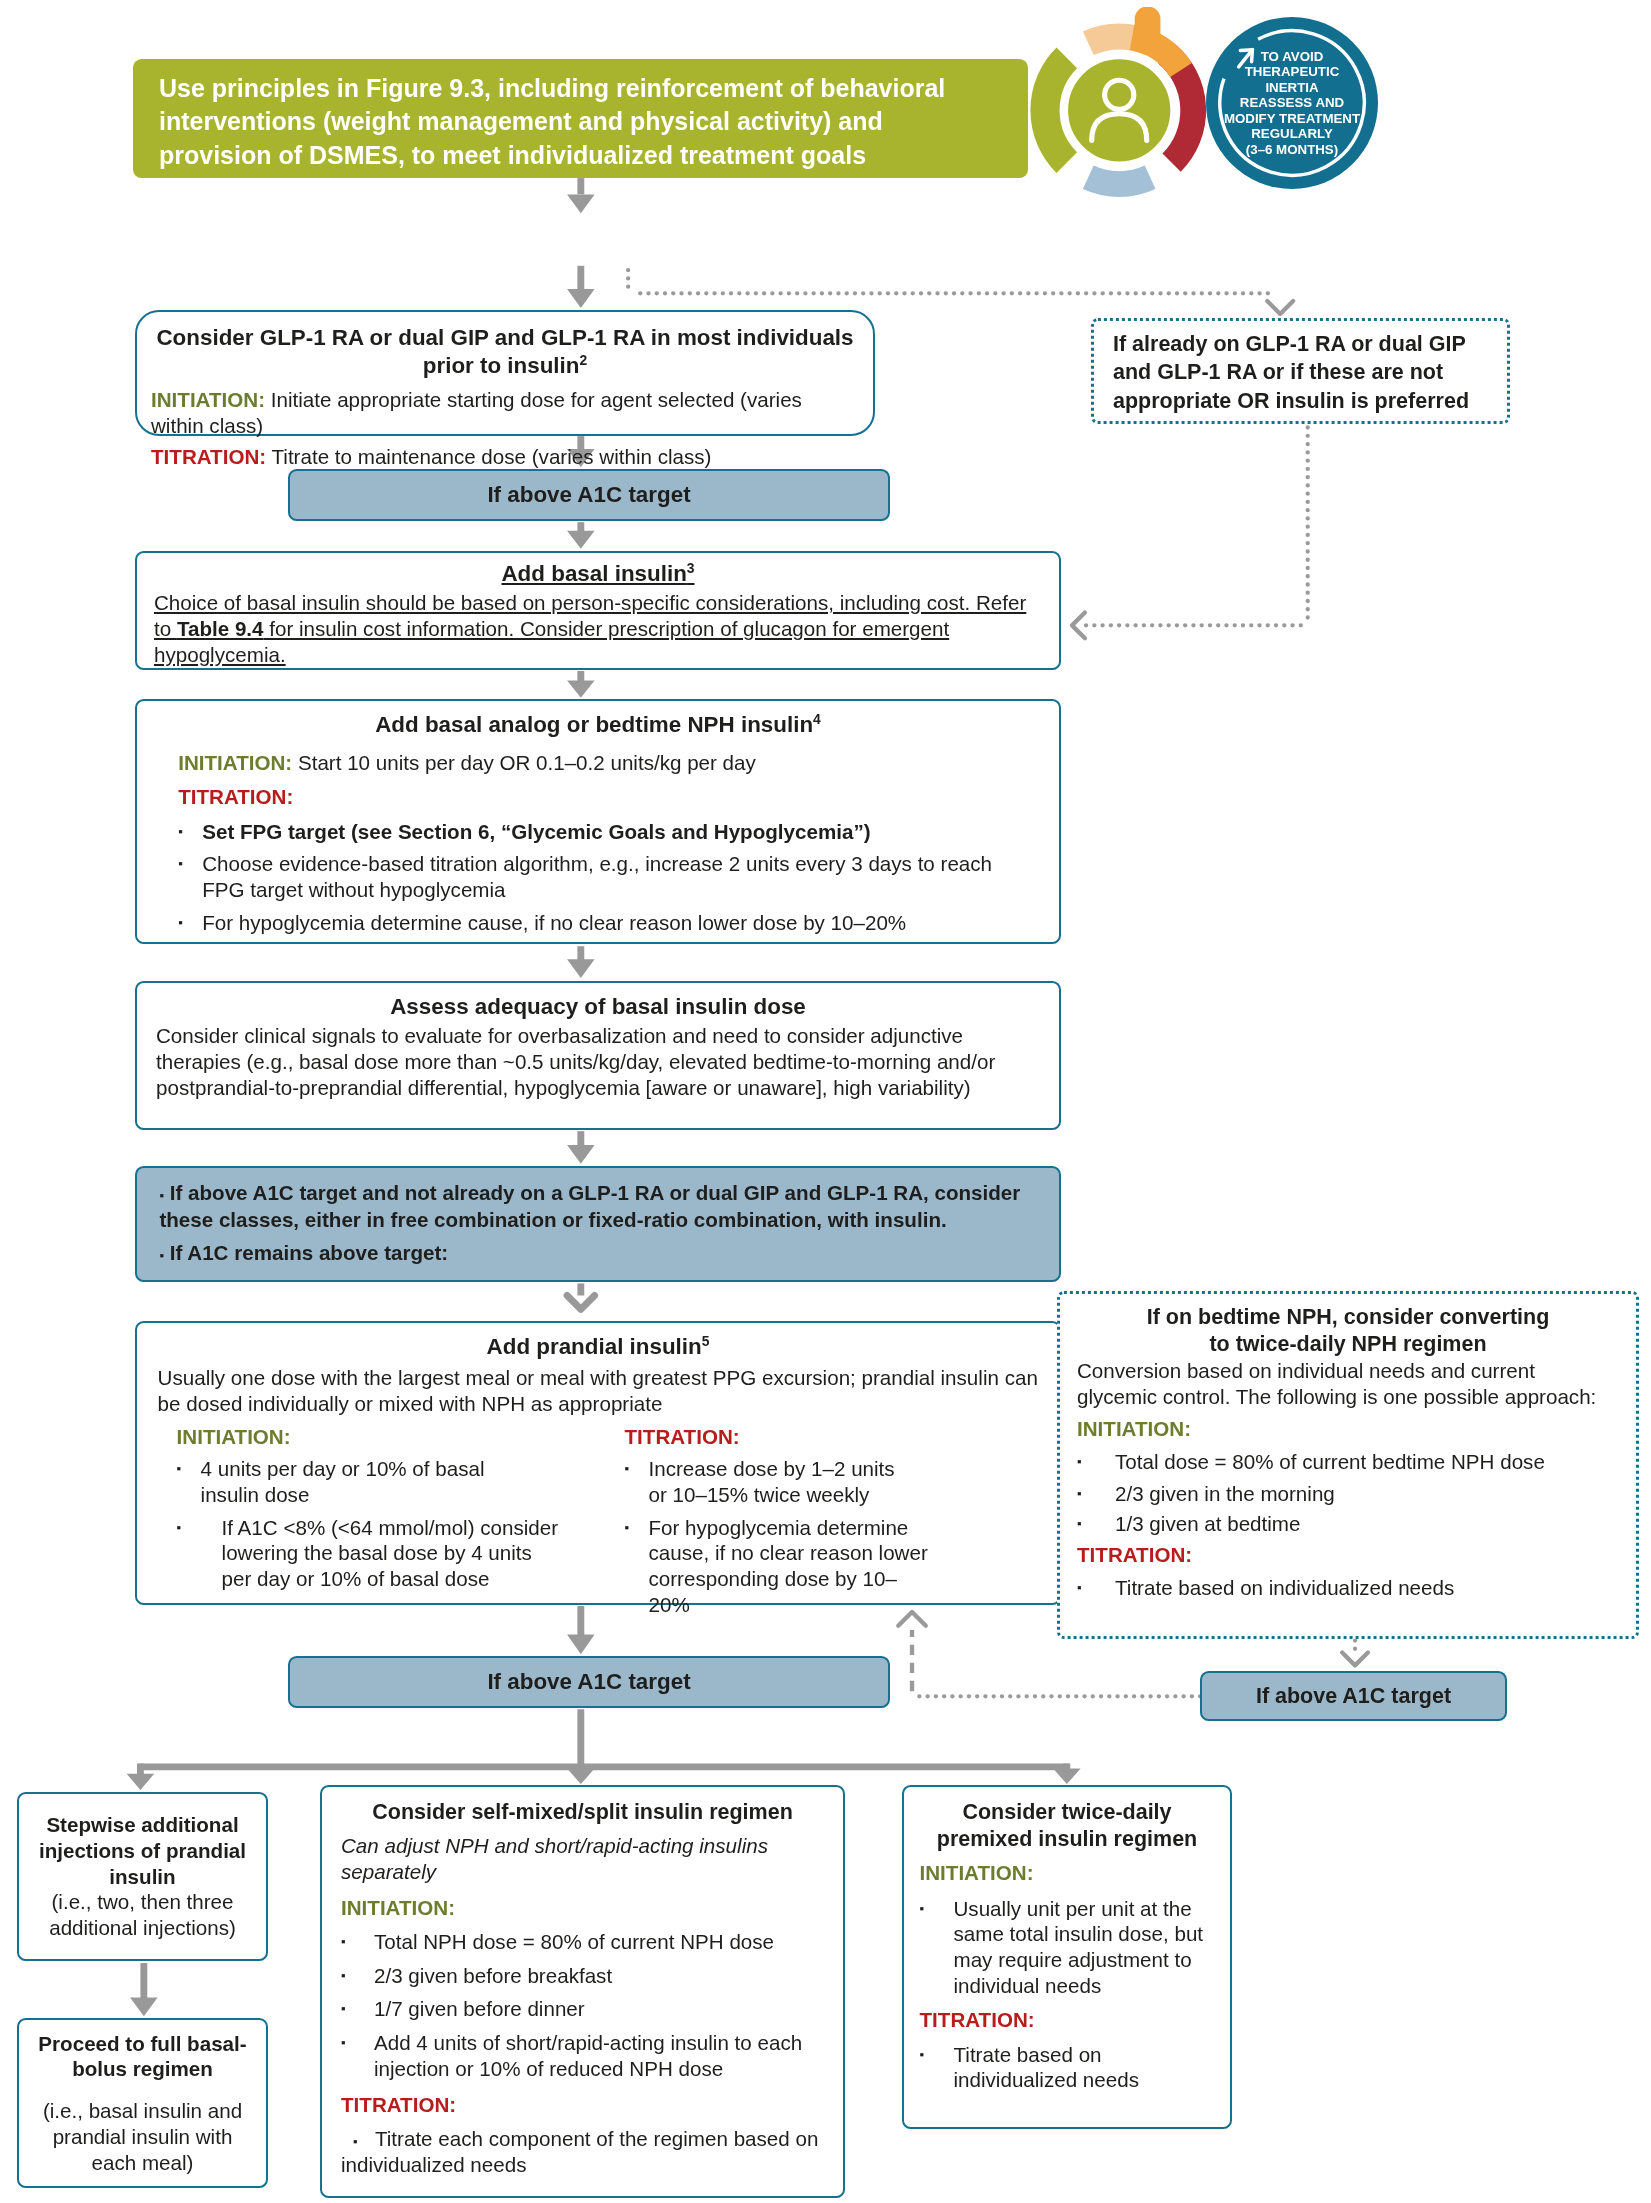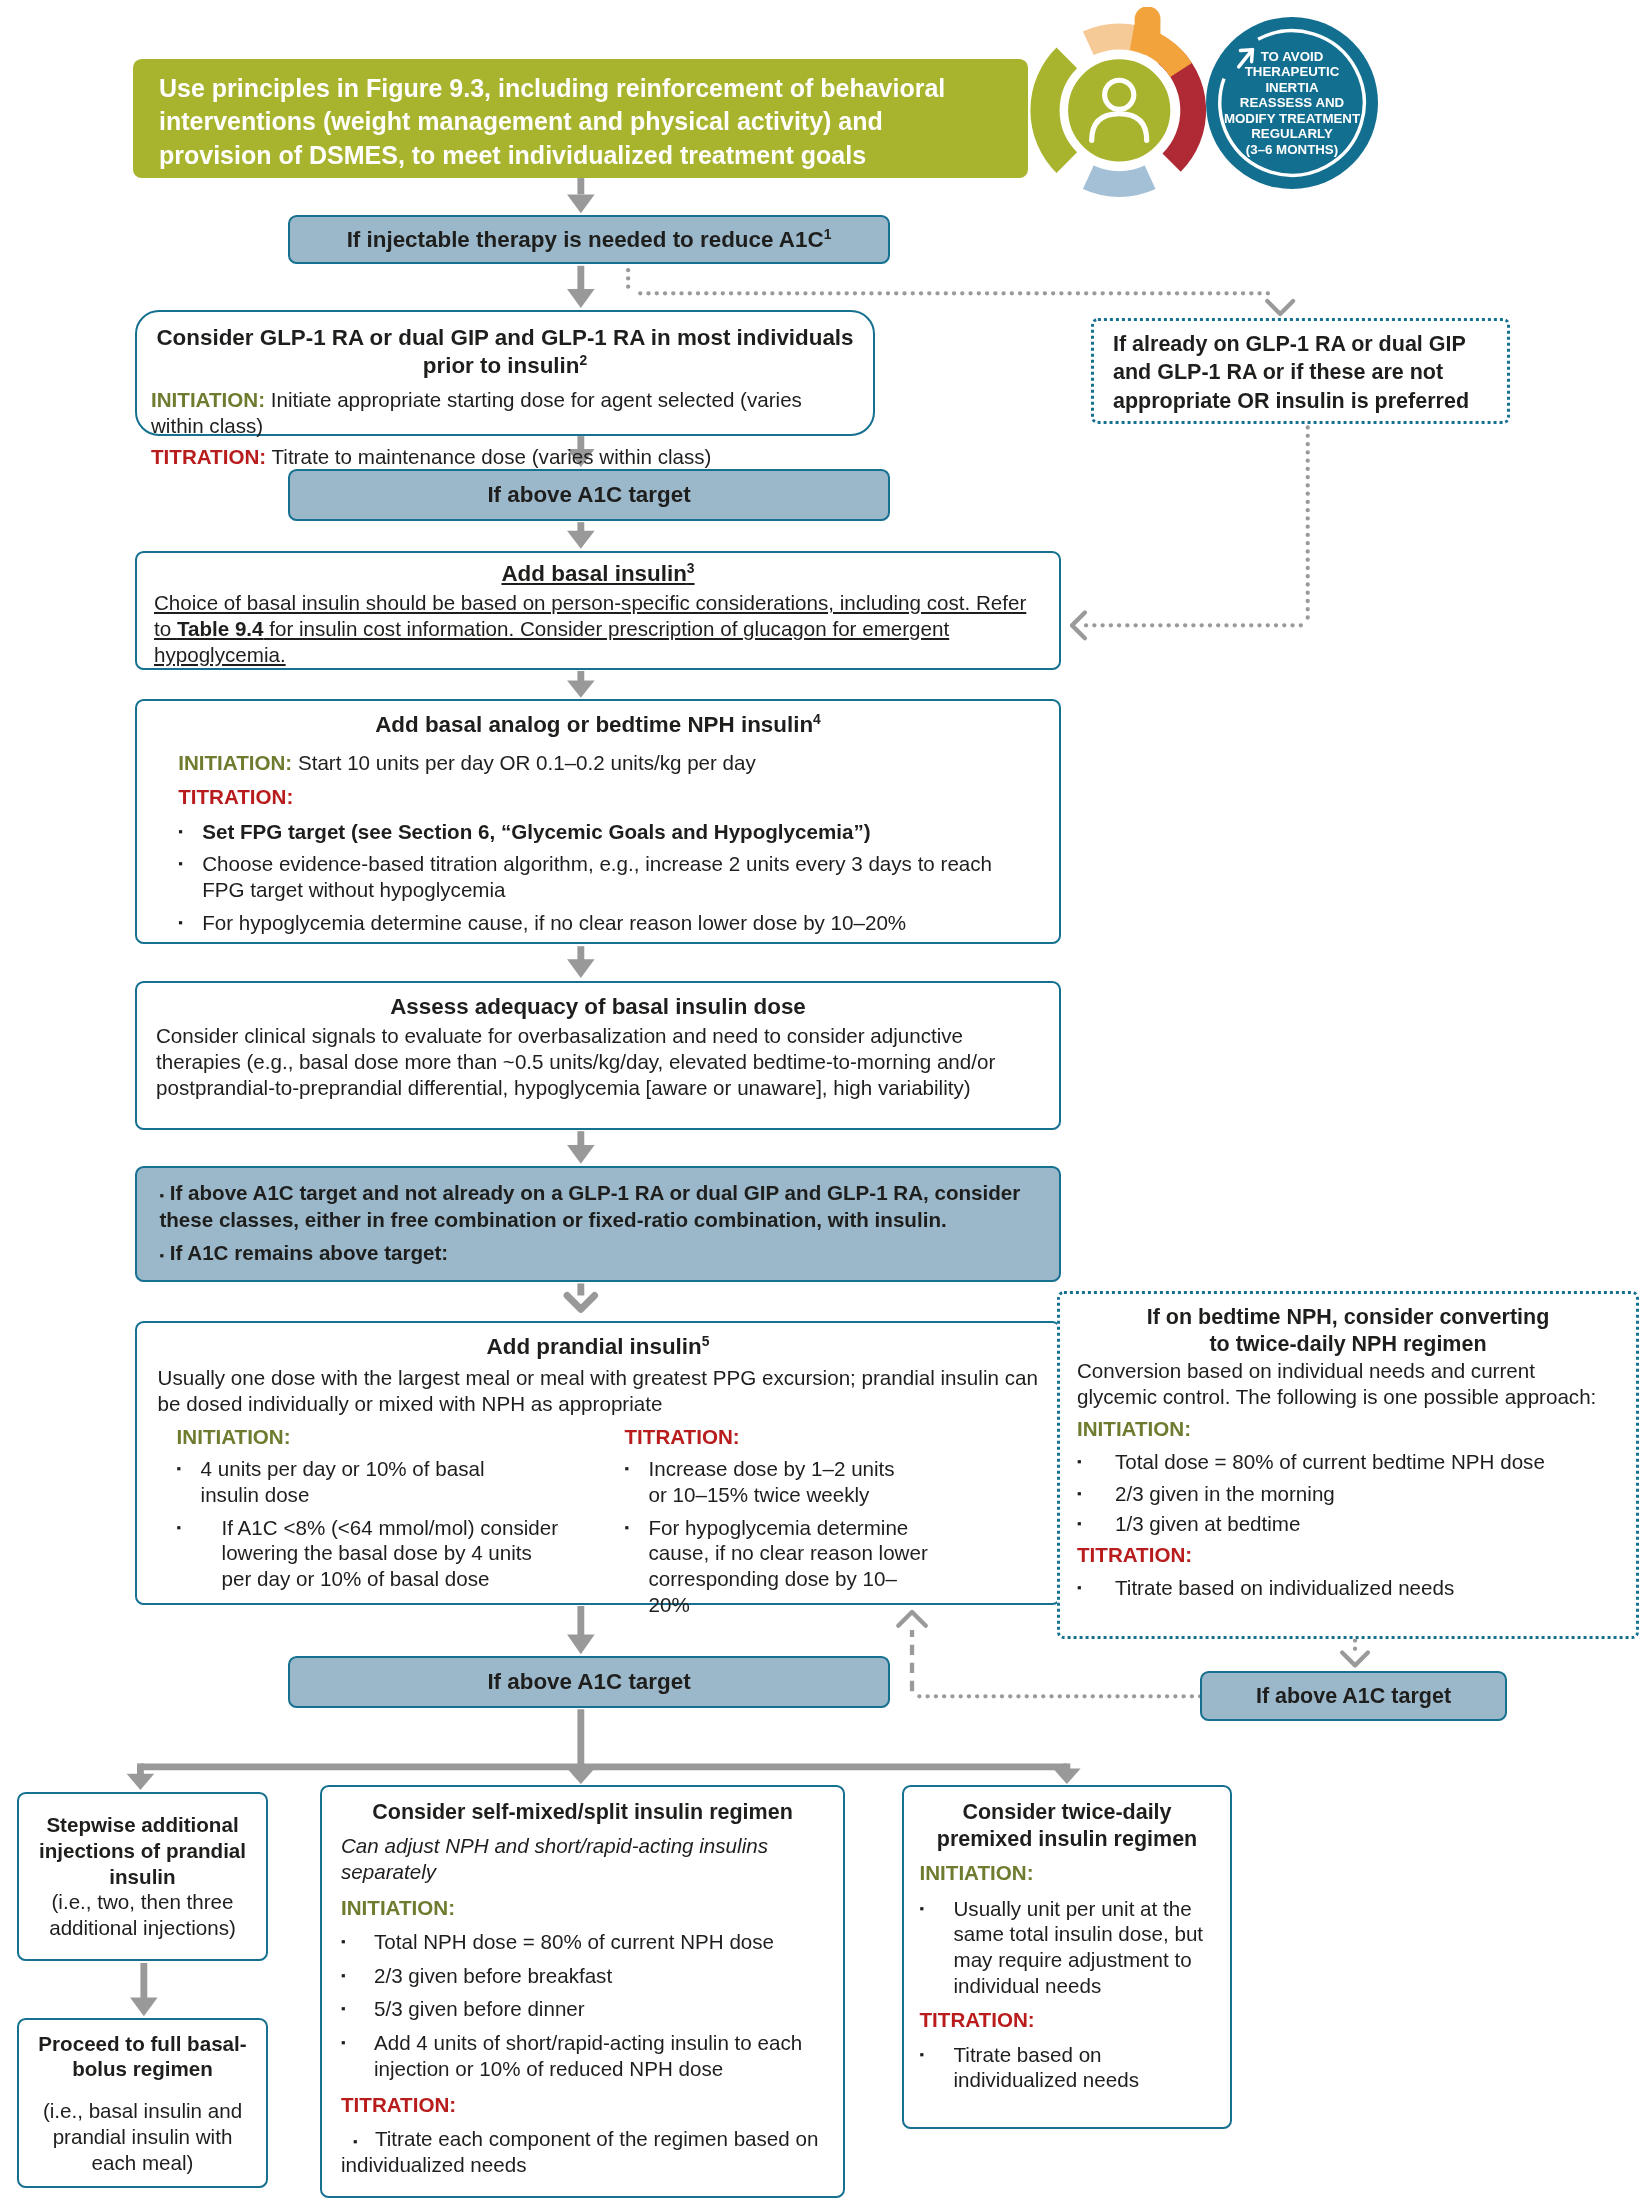--- a/index.html
+++ b/index.html
@@ -113,23 +113,20 @@
     </svg>
     <div>TO AVOID</div>
     <div>THERAPEUTIC</div>
     <div>INERTIA</div>
     <div>REASSESS AND</div>
     <div>MODIFY TREATMENT</div>
     <div>REGULARLY</div>
     <div>(3–6 MONTHS)</div>
   </div>
 
-  <div class="abs bluebox" style="left:288px;top:215px;width:602px;height:49px;">
-    <span><span>If injectable therapy is needed to reduce A1C</span><sup>1</sup></span>
-  </div>
 
   <div class="abs whitebox" style="left:135px;top:310px;width:740px;height:126px;padding:12px 14px;border-radius:24px;">
     <div class="box-title">
       <span>Consider GLP-1 RA or dual GIP and GLP-1 RA in most individuals prior to insulin</span><sup>2</sup>
     </div>
     <div class="body-txt" style="margin-top:6.9px;">
       <span class="init">INITIATION:</span><span> Initiate appropriate starting dose for agent selected (varies within class)</span>
     </div>
     <div class="body-txt" style="margin-top:5.2px;">
       <span class="titr">TITRATION:</span><span> Titrate to maintenance dose (varies within class)</span>
@@ -276,21 +273,21 @@
     <div class="brow body-txt" style="margin-top:8.6px;">
       <span class="bmark2" style="width:33px;">▪</span>
       <span class="btext">Total NPH dose = 80% of current NPH dose</span>
     </div>
     <div class="brow body-txt" style="margin-top:7.7px;">
       <span class="bmark2" style="width:33px;">▪</span>
       <span class="btext">2/3 given before breakfast</span>
     </div>
     <div class="brow body-txt" style="margin-top:7.7px;">
       <span class="bmark2" style="width:33px;">▪</span>
-      <span class="btext">5/3 given before dinner</span>
+      <span class="btext">1/7 given before dinner</span>
     </div>
     <div class="brow body-txt" style="margin-top:7.7px;">
       <span class="bmark2" style="width:33px;">▪</span>
       <span class="btext">Add 4 units of short/rapid-acting insulin to each injection or 10% of reduced NPH dose</span>
     </div>
     <div class="body-txt titr" style="margin-top:10.3px;">TITRATION:</div>
     <div class="body-txt" style="margin-top:8.6px;">
       <span style="font-size:13px;padding:0 12px 0 12px;">▪</span>
       <span>Titrate each component of the regimen based on individualized needs</span>
     </div>

